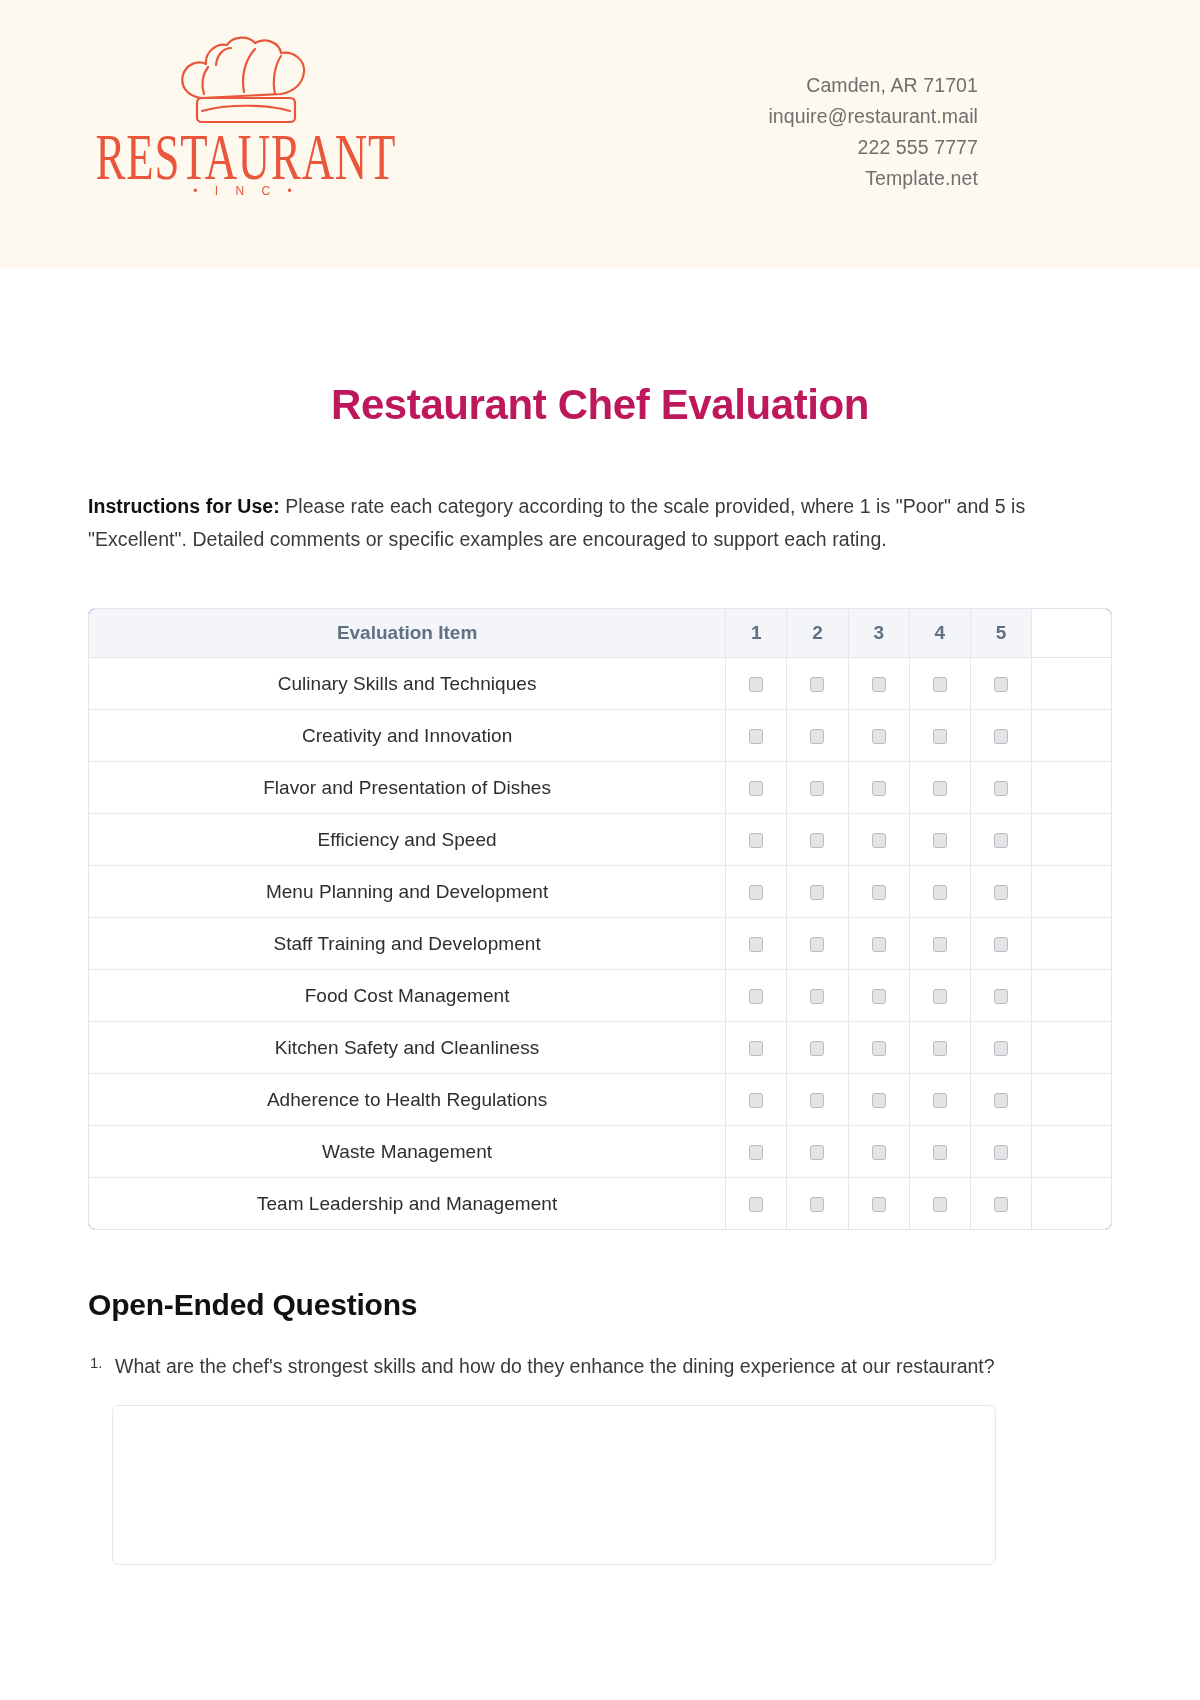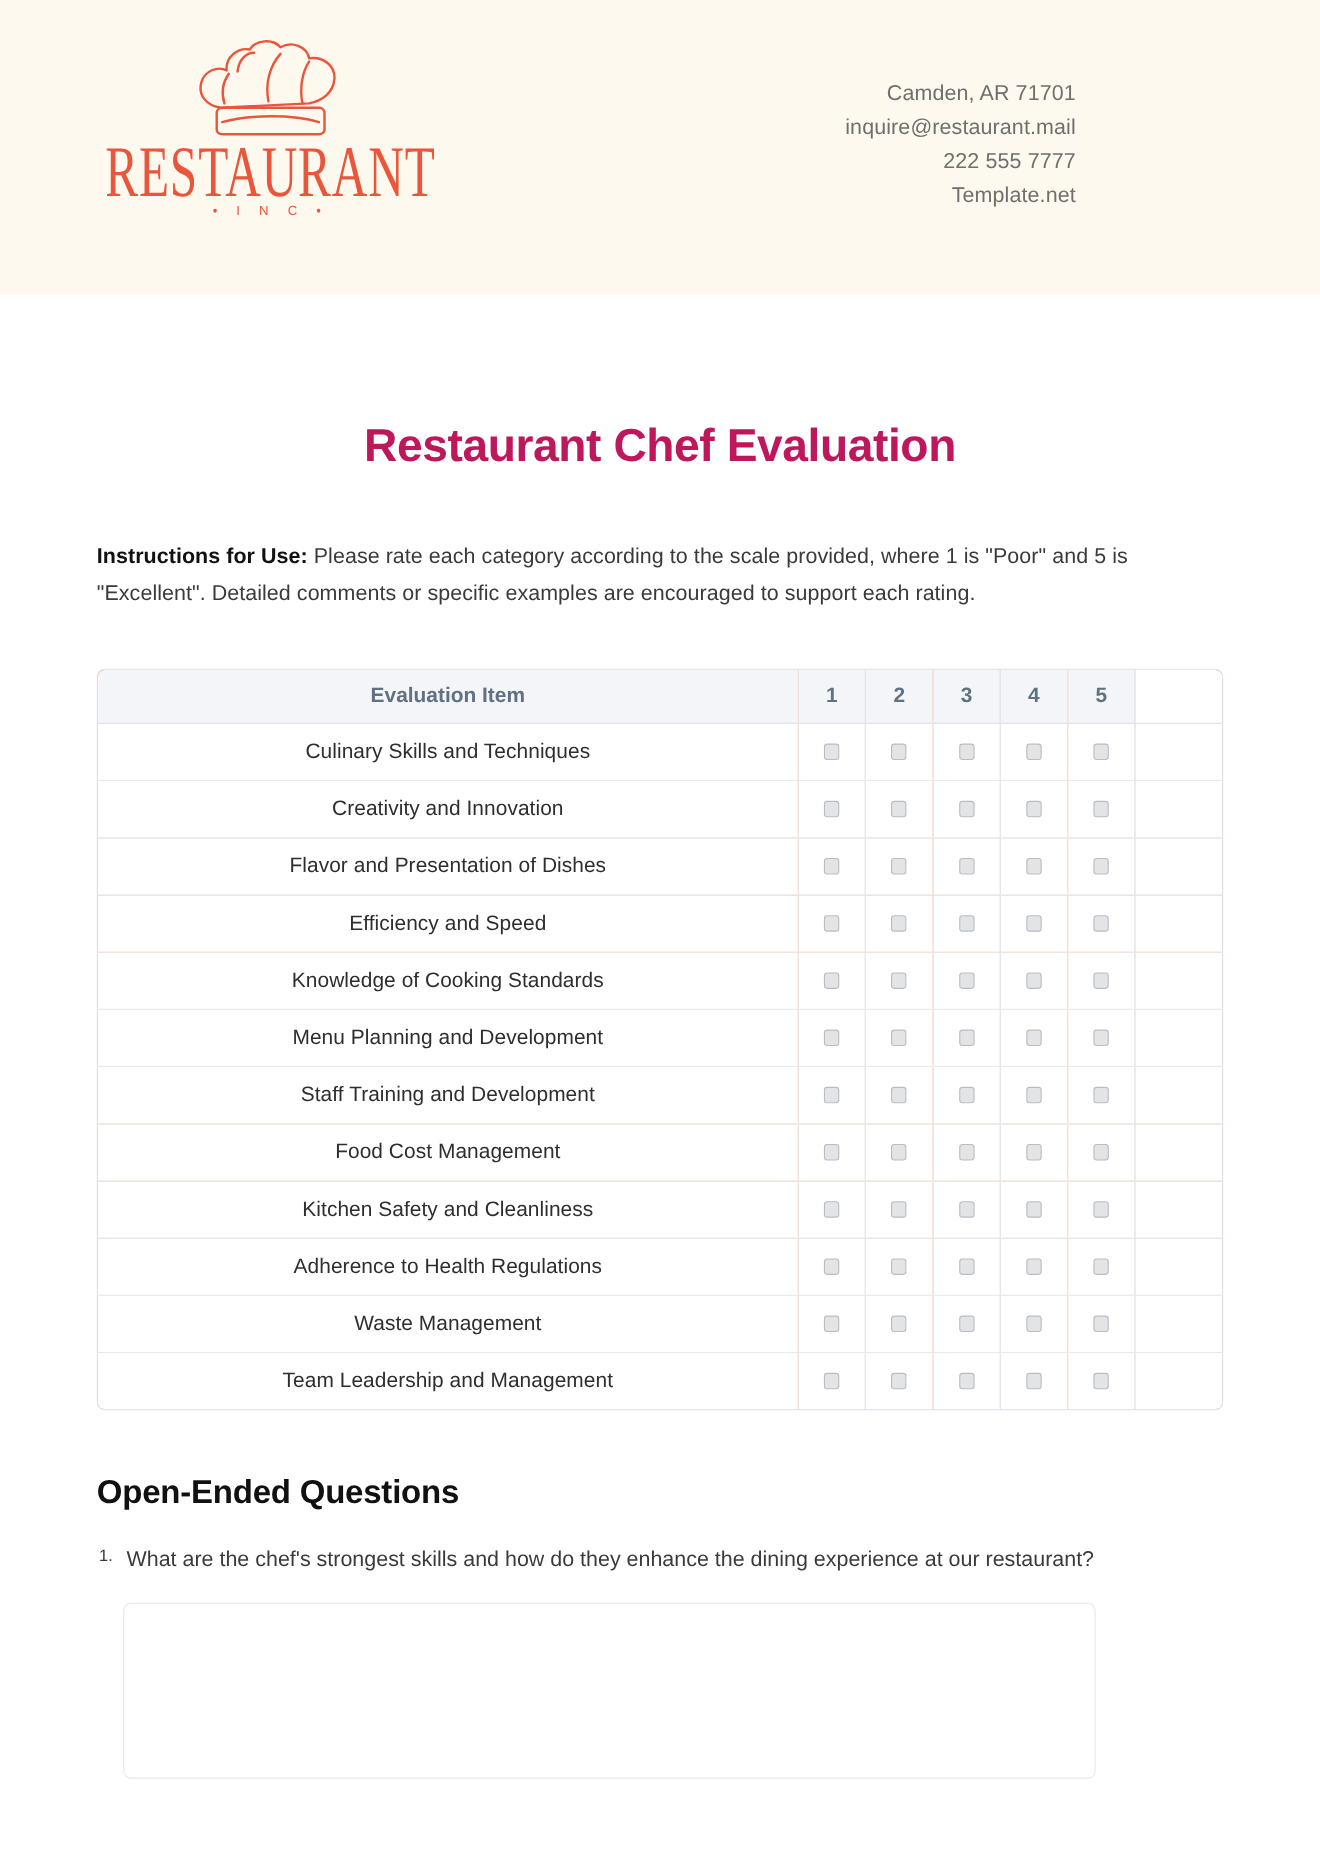--- a/index.html
+++ b/index.html
@@ -102,21 +102,21 @@
     letter-spacing: 0.05px;
   }
   .instructions b { color: #111111; font-weight: bold; }
 
   
   .table-wrap {
     margin-top: 52px;
     border: 1px solid #e2e5ea;
     border-radius: 7px;
     overflow: hidden;
-    background: #f97316;
+    background: #a21caf;
   }
   table.rating {
     width: 100%;
     border-collapse: collapse;
     table-layout: fixed;
   }
   table.rating th, table.rating td {
     border-right: 1px solid #e4e7ec;
     border-bottom: 1px solid #e8eaee;
     padding: 0;
@@ -288,29 +288,20 @@
           <tr>
             <td class="item-label">Efficiency and Speed</td>
             <td><span class="checkbox"></span></td>
             <td><span class="checkbox"></span></td>
             <td><span class="checkbox"></span></td>
             <td><span class="checkbox"></span></td>
             <td><span class="checkbox"></span></td>
             <td></td>
           </tr>
           <tr>
-            <td class="item-label">Knowledge of Cooking Standards</td>
-            <td><span class="checkbox"></span></td>
-            <td><span class="checkbox"></span></td>
-            <td><span class="checkbox"></span></td>
-            <td><span class="checkbox"></span></td>
-            <td><span class="checkbox"></span></td>
-            <td></td>
-          </tr>
-          <tr>
             <td class="item-label">Menu Planning and Development</td>
             <td><span class="checkbox"></span></td>
             <td><span class="checkbox"></span></td>
             <td><span class="checkbox"></span></td>
             <td><span class="checkbox"></span></td>
             <td><span class="checkbox"></span></td>
             <td></td>
           </tr>
           <tr>
             <td class="item-label">Staff Training and Development</td>

